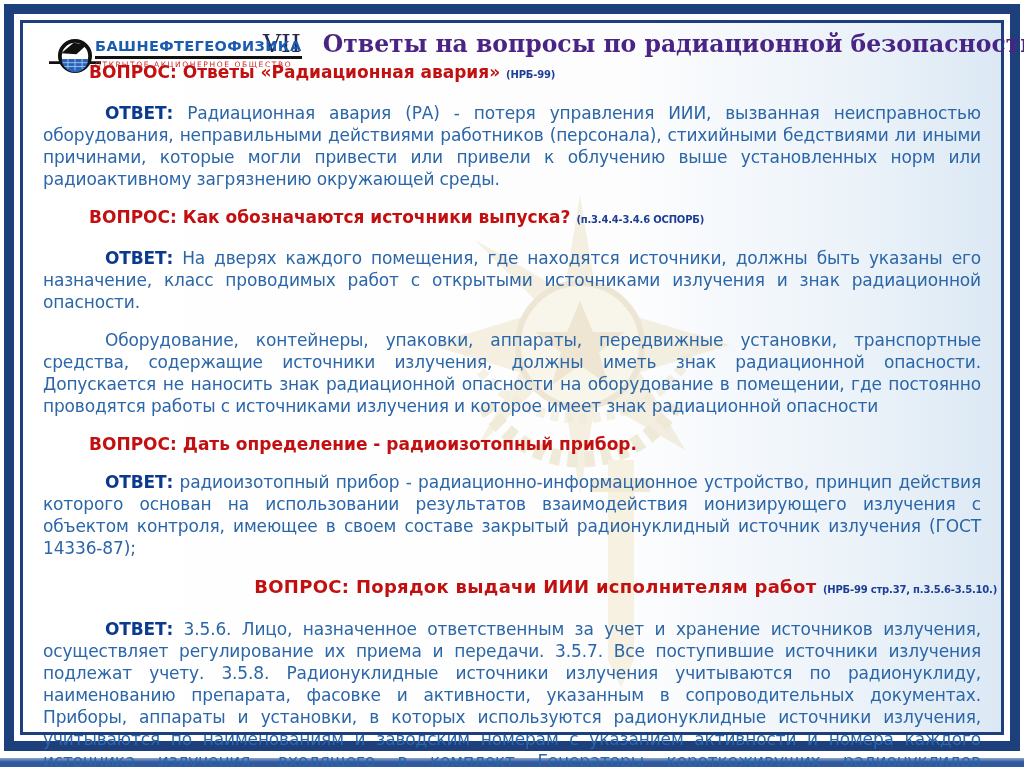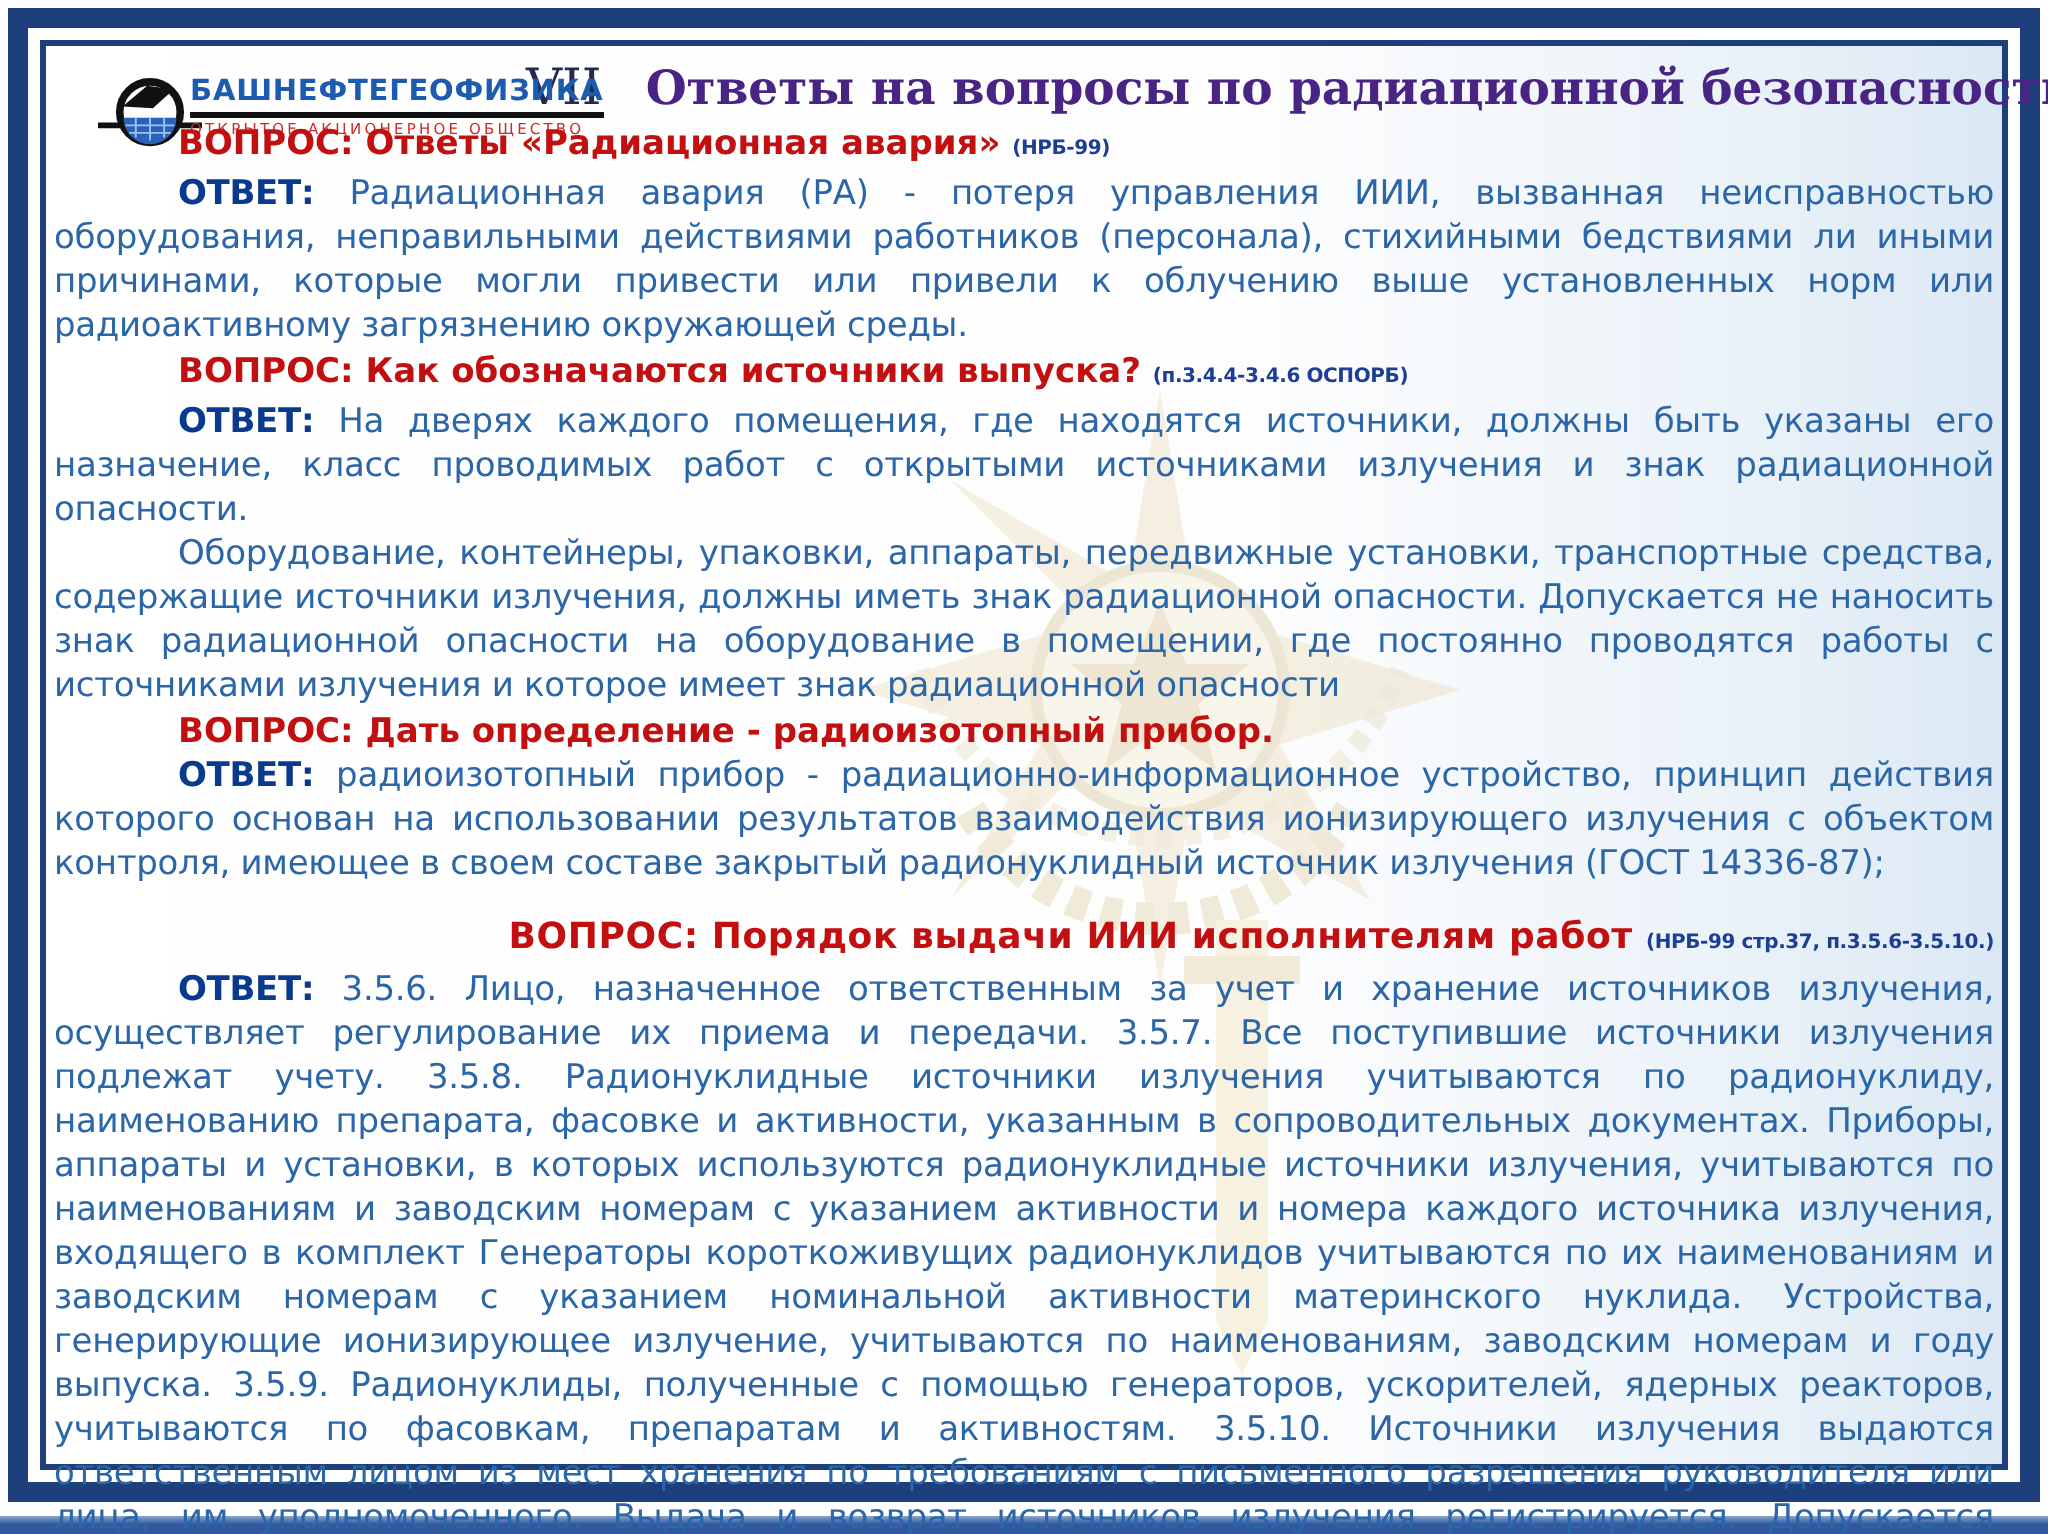--- a/index.html
+++ b/index.html
@@ -63,21 +63,21 @@
   .q{
     color:#c21010;font-weight:bold;font-size:17px;line-height:22px;
     text-indent:62px;margin:1px 0 0 0;
   }
   .q .ref{
     color:#1d3e96;font-size:10px;letter-spacing:-0.2px;
   }
   .q-large{font-size:18px;letter-spacing:.3px;line-height:24px;margin-top:14px;text-align:right;}
   .a,.p{
     color:#2b66a8;font-size:17px;line-height:22px;text-align:justify;
-    text-indent:62px;margin:0;letter-spacing:-0.15px;
+    text-indent:62px;margin:16px;letter-spacing:-0.15px;
   }
   .a .alabel{color:#0a3a8e;font-weight:bold;}
 </style>
 </head>
 <body>
 
 <div class="frame-outer"></div>
 <div class="frame-inner"></div>
 <div class="bottom-strip"></div>
 

